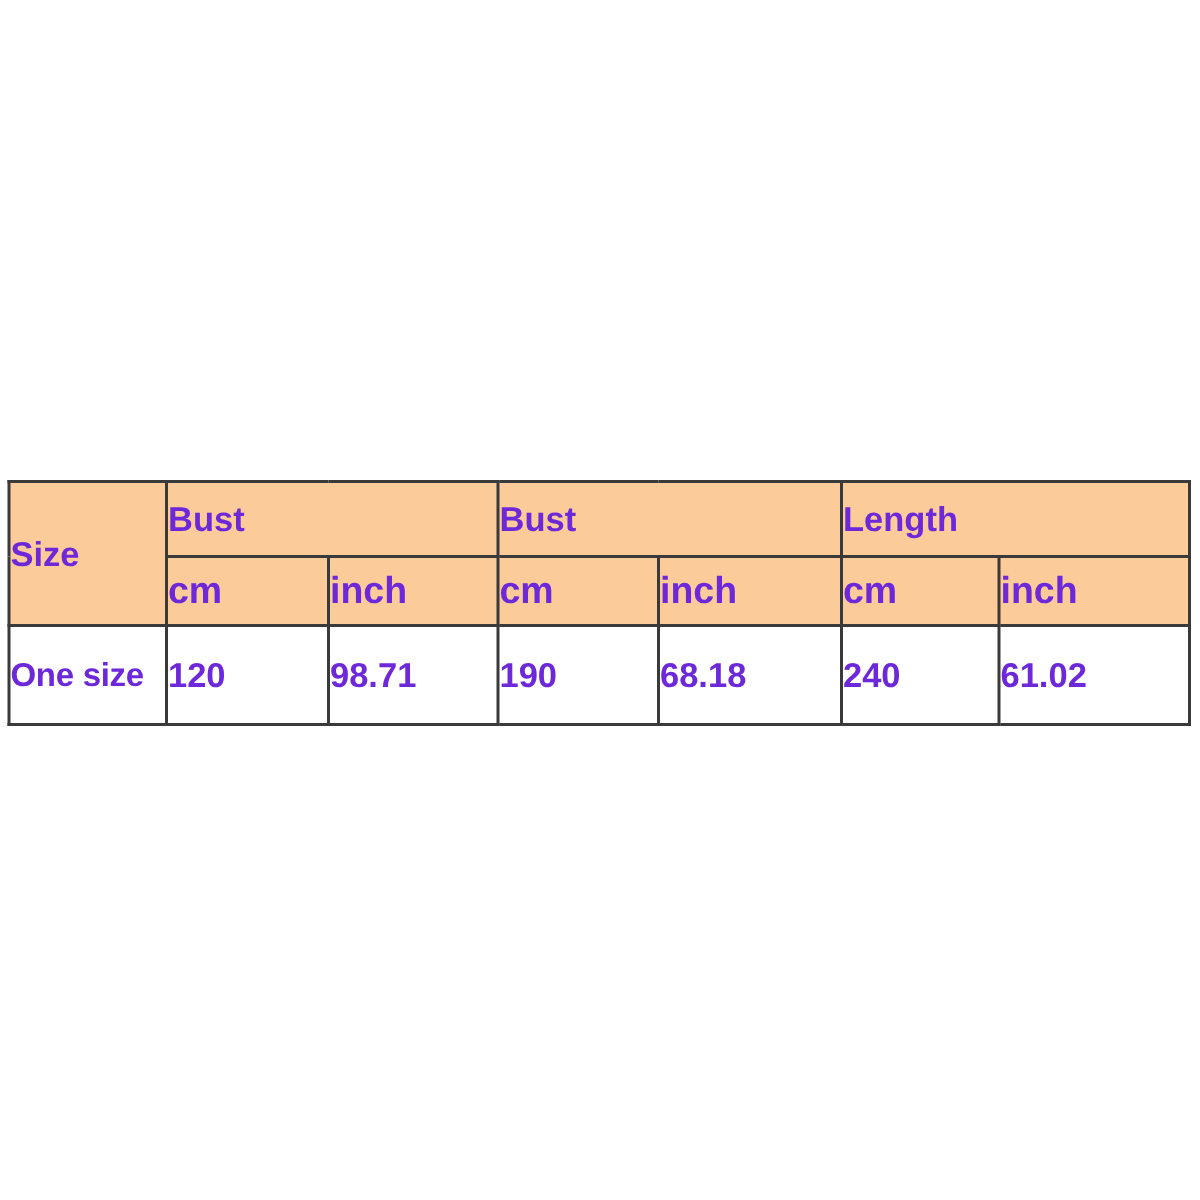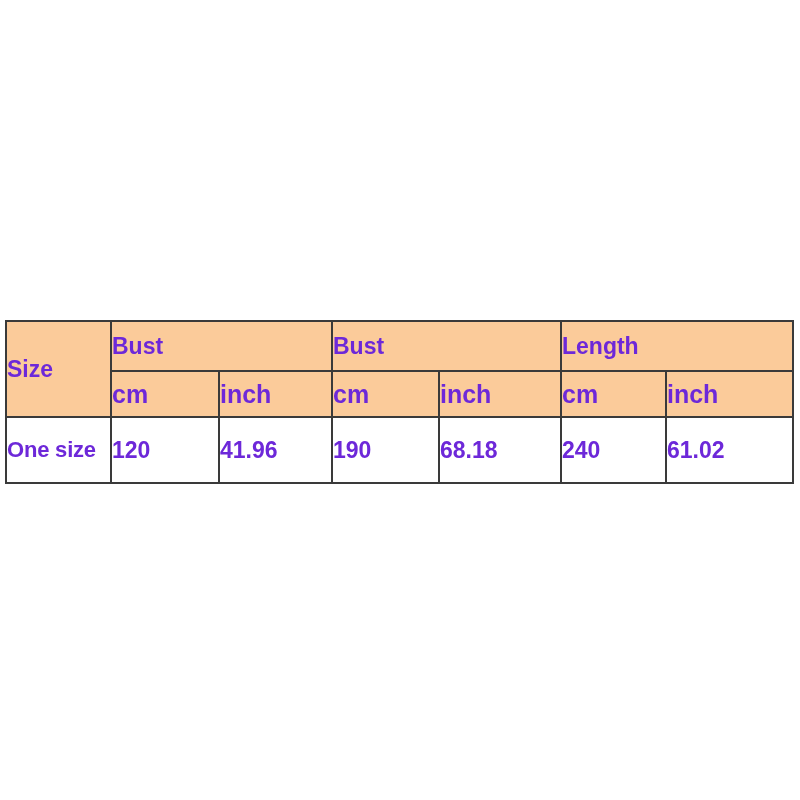--- a/index.html
+++ b/index.html
@@ -108,21 +108,21 @@
         <td class="hdr unit-label">cm</td>
         <td class="hdr unit-label">inch</td>
         <td class="hdr unit-label">cm</td>
         <td class="hdr unit-label">inch</td>
         <td class="hdr unit-label">cm</td>
         <td class="hdr unit-label">inch</td>
       </tr>
       <tr>
         <td class="data data-size">One size</td>
         <td class="data">120</td>
-        <td class="data">41.96</td>
+        <td class="data">98.71</td>
         <td class="data">190</td>
         <td class="data">68.18</td>
         <td class="data">240</td>
         <td class="data">61.02</td>
       </tr>
     </tbody>
   </table>
 </div>
 
 </body></html>

